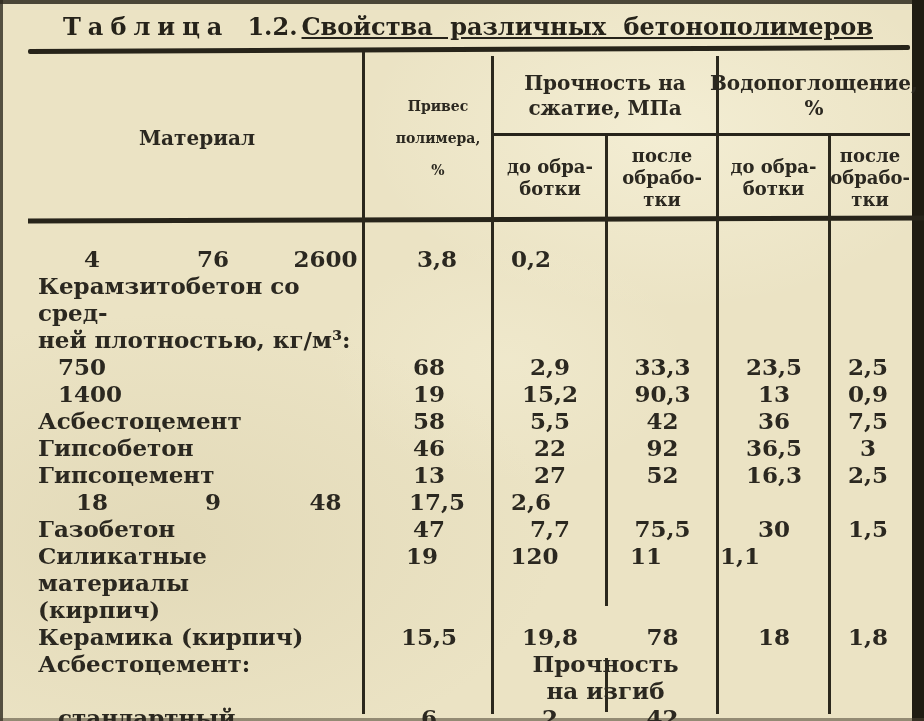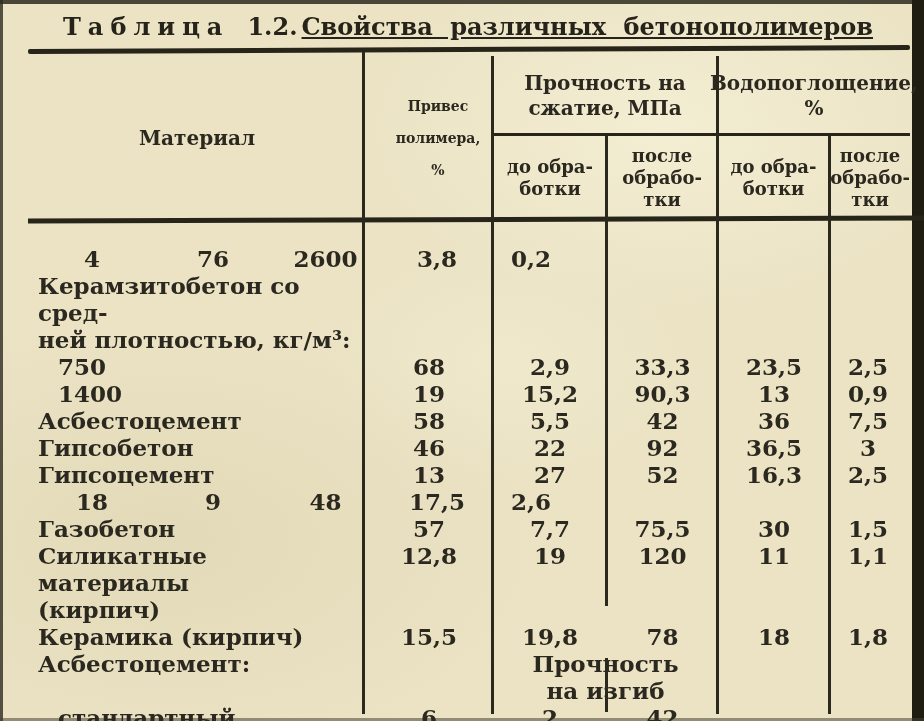--- a/index.html
+++ b/index.html
@@ -188,31 +188,30 @@
     <div class="row">
       <div class="c g">18</div>
       <div class="c c1">9</div>
       <div class="c c2">48</div>
       <div class="c w1">17,5</div>
       <div class="c w2">2,6</div>
     </div>
 
     <div class="row">
       <div class="c mat">Газобетон</div>
-      <div class="c g">57</div>
+      <div class="c g">47</div>
       <div class="c c1">7,7</div>
       <div class="c c2">75,5</div>
       <div class="c w1">30</div>
       <div class="c w2">1,5</div>
     </div>
 
     <div class="row">
       <div class="c mat spread">Силикатные материалы
 (кирпич)</div>
-      <div class="c g">12,8</div>
       <div class="c c1">19</div>
       <div class="c c2">120</div>
       <div class="c w1">11</div>
       <div class="c w2">1,1</div>
     </div>
 
     <div class="row">
       <div class="c mat">Керамика (кирпич)</div>
       <div class="c g">15,5</div>
       <div class="c c1">19,8</div>

